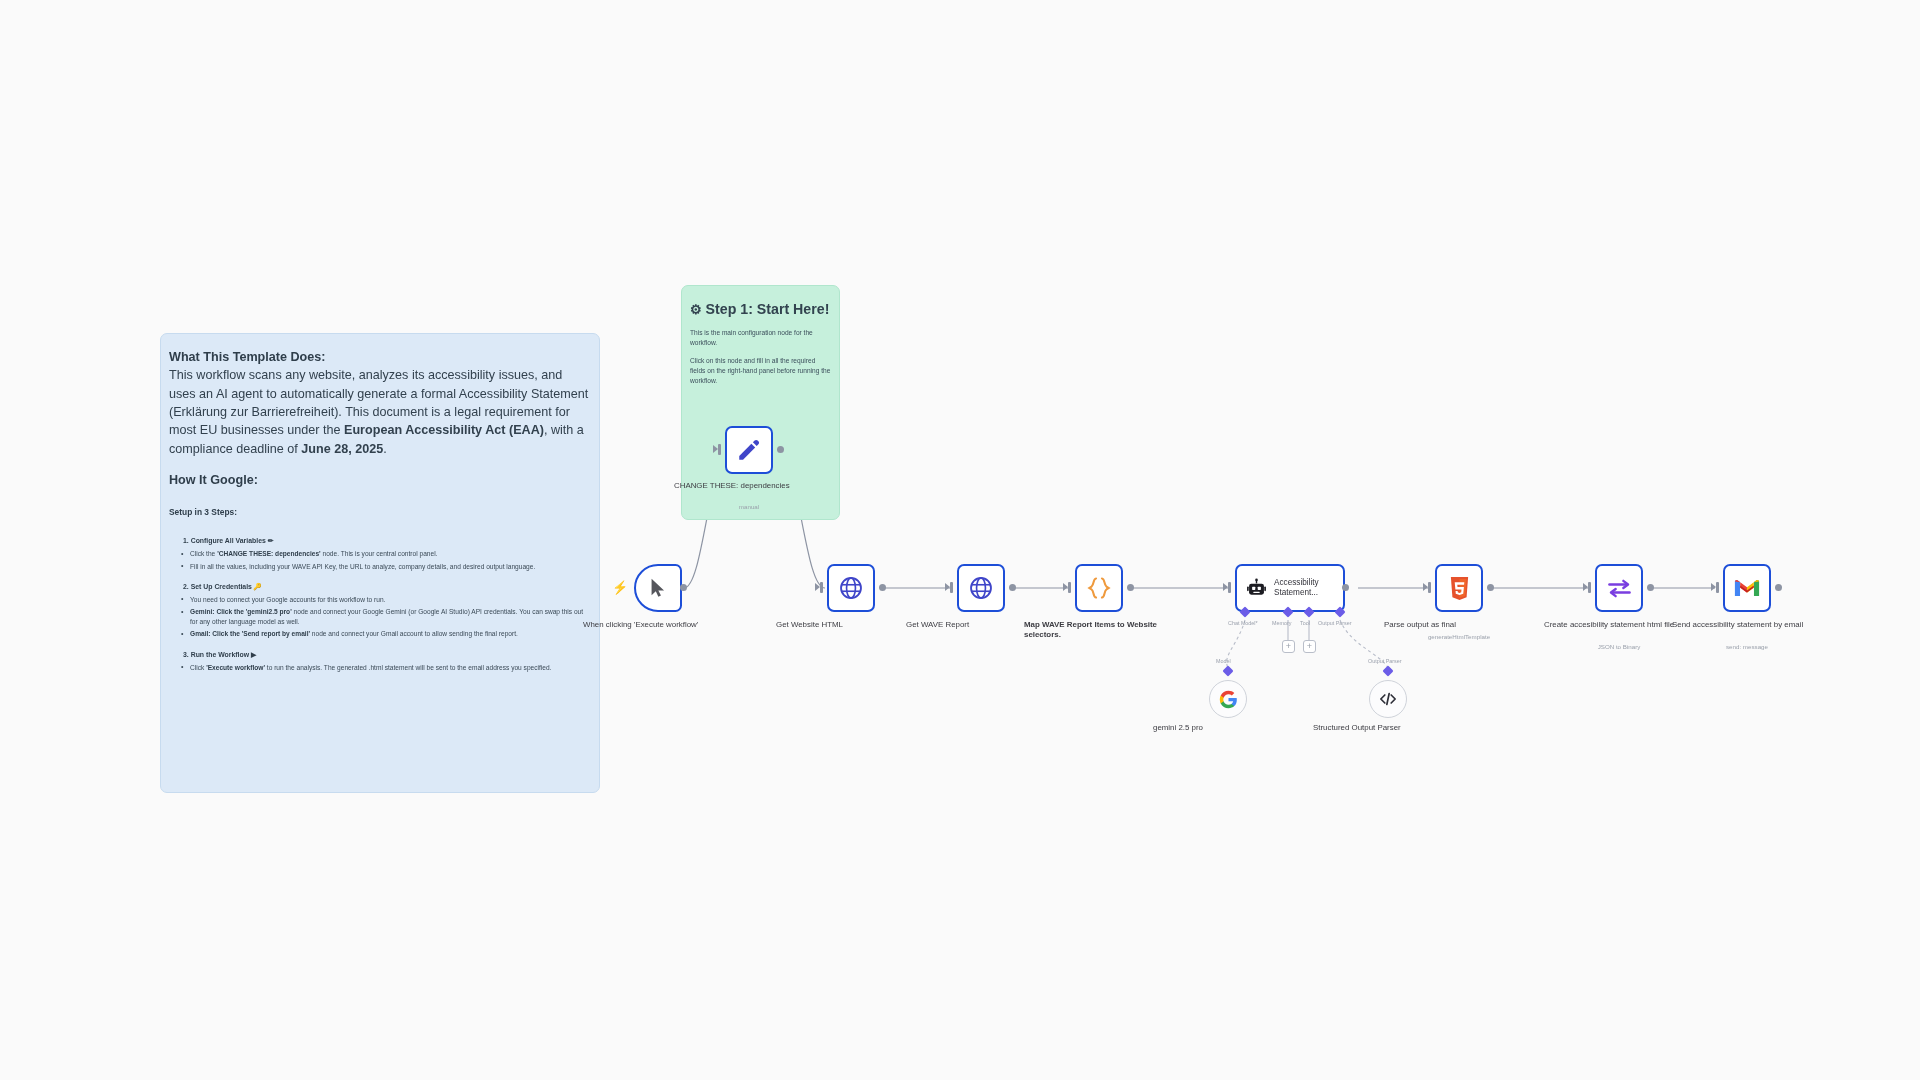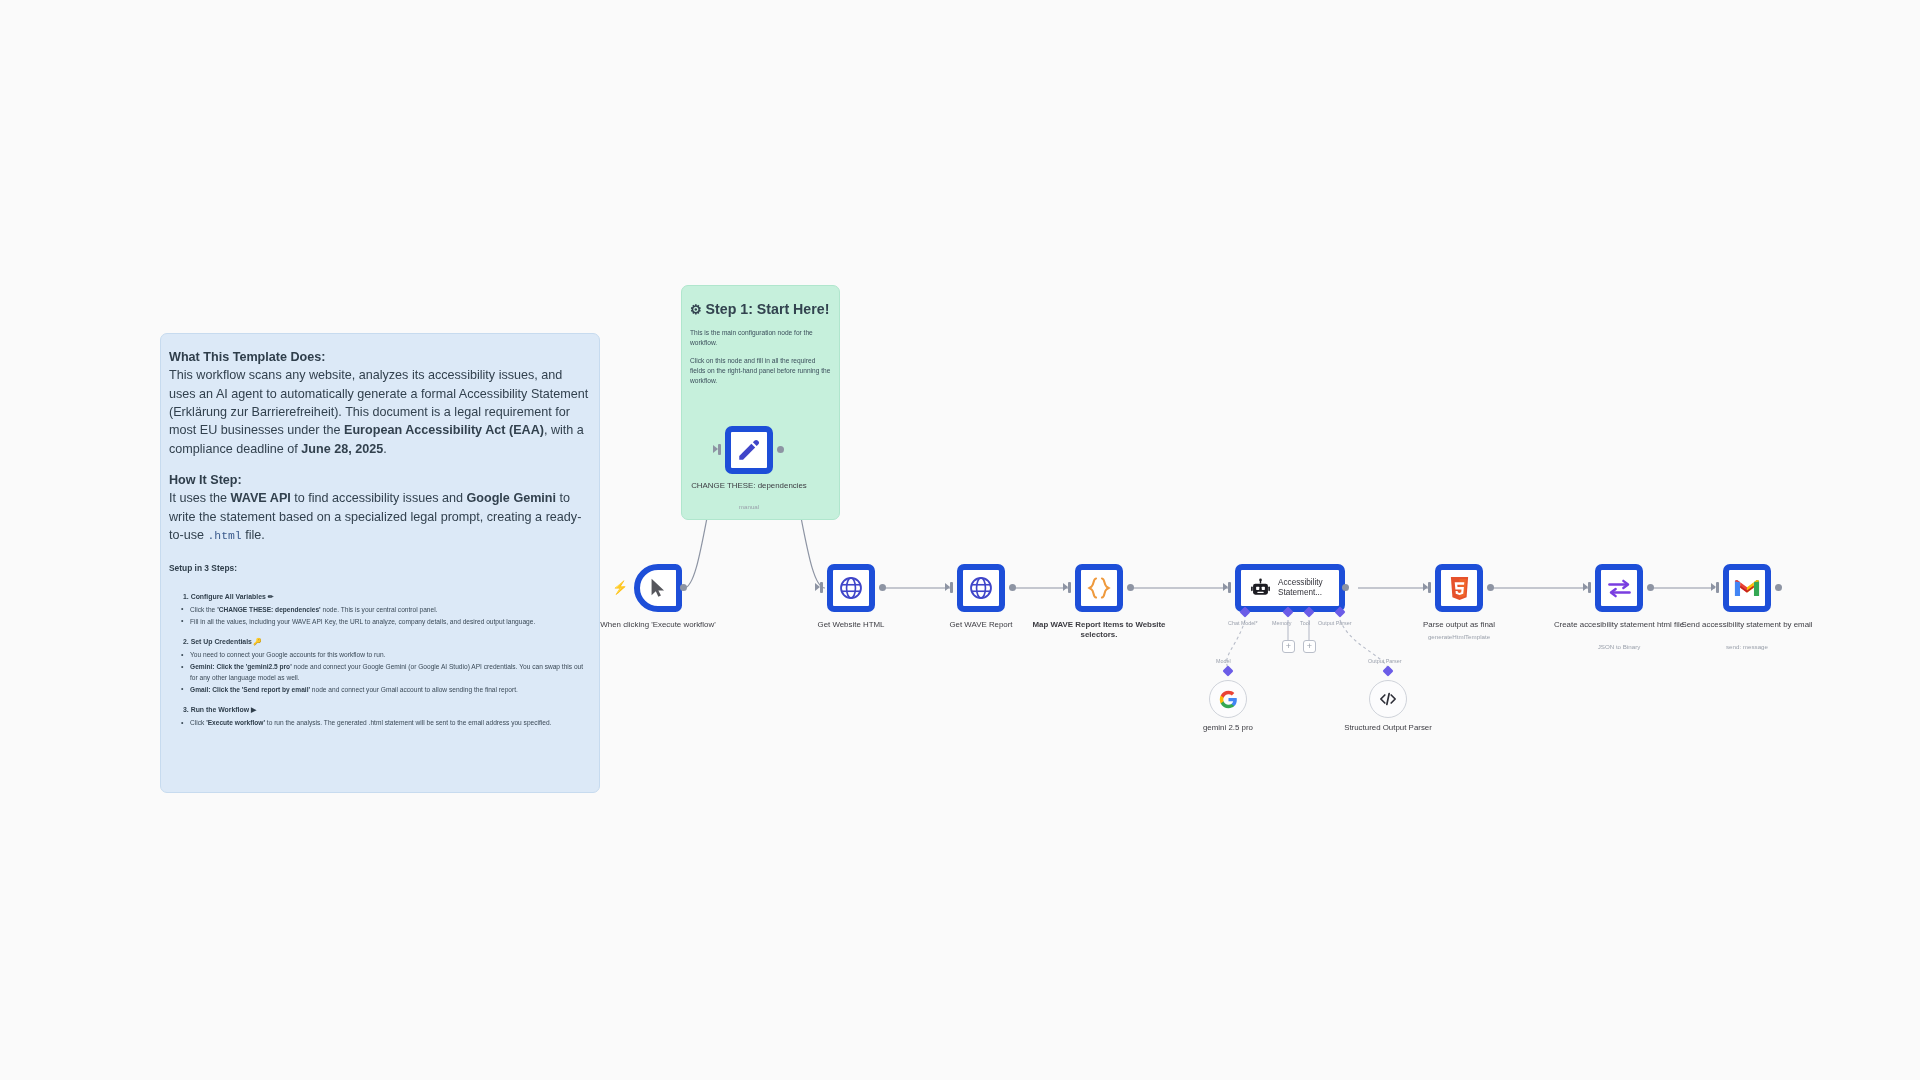--- a/index.html
+++ b/index.html
@@ -109,21 +109,21 @@
     top: -0.5px;
     font-size: 7px;
   }
   .bullet b { font-weight: 700; color: #2f3e4b; }
 
   
   .node {
     position: absolute;
     width: 48px; height: 48px;
     background: #ffffff;
-    border: 6px solid #1d4ed8;
+    border: 2px solid #1d4ed8;
     border-radius: 7px;
     display: flex;
     align-items: center;
     justify-content: center;
   }
   .node-trigger {
     border-radius: 26px 7px 7px 26px;
   }
   .node-agent {
     width: 110px;
@@ -132,21 +132,20 @@
     gap: 7px;
   }
   .node-round {
     width: 38px; height: 38px;
     border-radius: 50%;
     background: #fcfcfd;
     border: 1px solid #cfd3da;
   }
   .node-label {
     position: absolute;
-    text-align: center;
     font-size: 7.9px;
     line-height: 1.28;
     color: #3c3c42;
     width: 150px;
     left: 50%;
     transform: translateX(-50%);
   }
   .node-sublabel {
     position: absolute;
     text-align: center;
@@ -245,24 +244,21 @@
     <line x1="1309" y1="620" x2="1309" y2="640" stroke="#b7bcc8" stroke-width="1.1"></line>
   </svg>
 
   <div class="sticky sticky-blue">
 
     <p class="note-h2">What This Template Does:</p>
     <p class="note-p">
       <span>This workflow scans any website, analyzes its accessibility issues, and uses an AI agent to automatically generate a formal Accessibility Statement (Erklärung zur Barrierefreiheit). This document is a legal requirement for most EU businesses under the </span><b>European Accessibility Act (EAA)</b><span>, with a compliance deadline of </span><b>June 28, 2025</b><span>.</span>
     </p>
 
-    <p class="note-h2">How It Step:</p>
-    <p class="note-p">
-      <span>It uses the </span><b>WAVE API</b><span> to find accessibility issues and </span><b>Google Gemini</b><span> to write the statement based on a specialized legal prompt, creating a ready-to-use </span><code>.html</code><span> file.</span>
-    </p>
+    <p class="note-h2">How It Google:</p>
 
     <p class="note-h3">Setup in 3 Steps:</p>
 
     <div>
       <p class="step-h">1. Configure All Variables ✏</p>
       <ul class="bullet-list">
         <li class="bullet"><span>Click the </span><b>'CHANGE THESE: dependencies'</b><span> node. This is your central control panel.</span></li>
         <li class="bullet"><span>Fill in all the values, including your WAVE API Key, the URL to analyze, company details, and desired output language.</span></li>
       </ul>
     </div>

